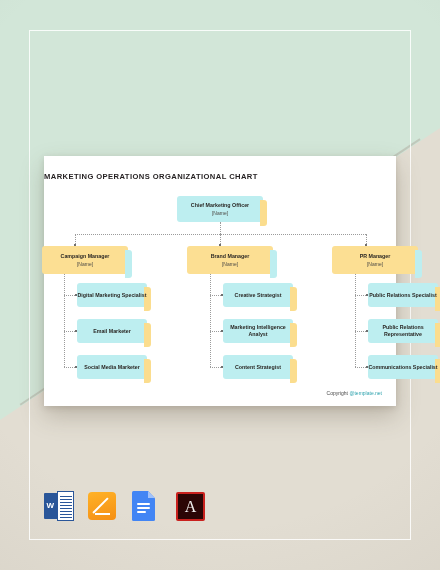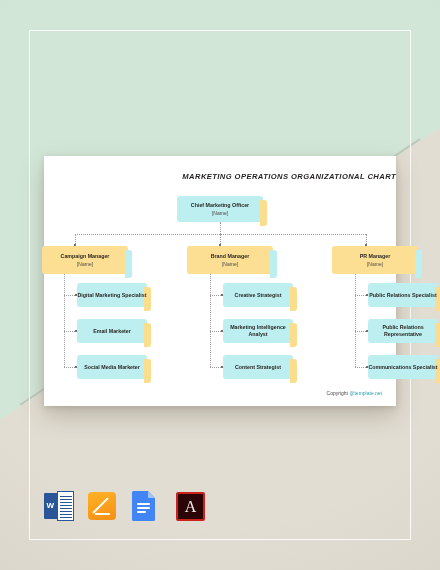--- a/index.html
+++ b/index.html
@@ -41,24 +41,23 @@
   }
 
   
   .card{
     position:absolute;left:44px;top:156px;width:352px;height:250px;
     background:#ffffff;
     box-shadow:0 10px 22px rgba(90,80,60,.28), 0 2px 6px rgba(90,80,60,.18);
   }
   .card-title{
     position:absolute;left:0;right:0;top:16px;
-    text-align:right;
+    text-align:left;
     font-size:7.6px;font-weight:bold;letter-spacing:.42px;
     color:#231f20;
-    font-style:italic;
   }
 
   
   .node{
     position:absolute;
     display:flex;flex-direction:column;align-items:center;justify-content:center;
     border-radius:3px;
     text-align:center;
     line-height:1.25;
     z-index:4;

